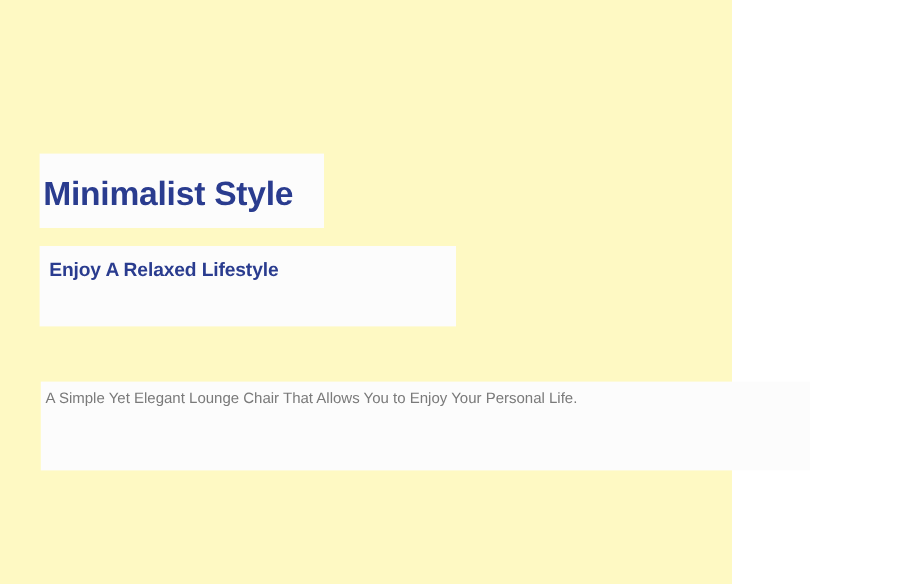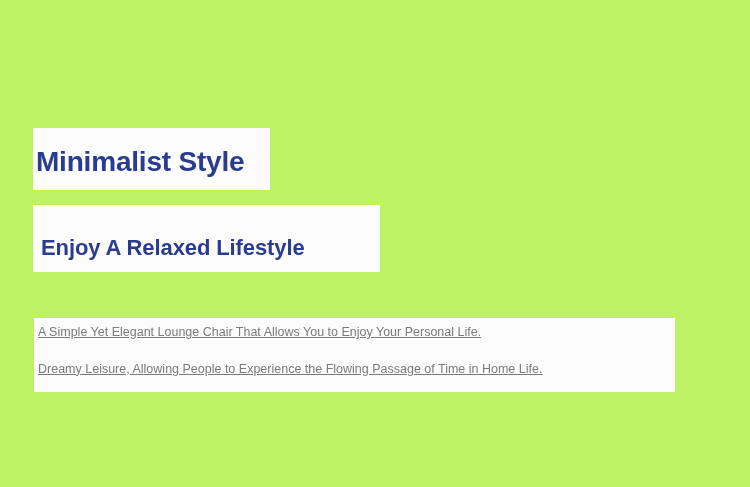--- a/index.html
+++ b/index.html
@@ -11,23 +11,23 @@
   body {
     width: 750px;
     height: 487px;
     background: #ffffff;
     font-family: "Liberation Sans", sans-serif;
     overflow: hidden;
   }
 
   #page {
     position: relative;
-    width: 750px;
+    width: 610px;
     height: 487px;
-    background: #bef264;
+    background: #fef9c3;
   }
 
   
   .panel {
     position: absolute;
     background: #fcfcfc;
     z-index: 0;
   }
 
   #panel-title {
@@ -62,24 +62,24 @@
     font-weight: bold;
     line-height: 34px;
     letter-spacing: -0.2px;
     color: #2a3c8f;
     white-space: nowrap;
   }
 
   .hero-subtitle {
     position: absolute;
     left: 41px;
-    top: 234px;
+    top: 212px;
     margin: 0;
     z-index: 2;
-    font-size: 22px;
+    font-size: 16px;
     font-weight: bold;
     line-height: 28px;
     letter-spacing: -0.1px;
     color: #2a3c8f;
     white-space: nowrap;
   }
 
   #body-copy {
     position: absolute;
     left: 38px;
@@ -87,21 +87,20 @@
     width: 625px;
     z-index: 2;
   }
 
   #body-copy p {
     margin: 0;
     font-size: 12.5px;
     line-height: 15.5px;
     color: #7a7a7a;
     font-weight: normal;
-    text-decoration: underline;
   }
 
   #body-copy p + p {
     margin-top: 21px;
   }
 
   .para-wide {
     max-width: 600px;
   }
 </style>
@@ -113,16 +112,15 @@
   <div class="panel" id="panel-title"></div>
   <div class="panel" id="panel-subtitle"></div>
   <div class="panel" id="panel-body"></div>
 
   <h1 class="hero-title">Minimalist Style</h1>
 
   <h2 class="hero-subtitle">Enjoy A Relaxed Lifestyle</h2>
 
   <div id="body-copy">
     <p class="para-narrow">A Simple Yet Elegant Lounge Chair That Allows You to Enjoy Your Personal Life.</p>
-    <p class="para-narrow">Dreamy Leisure, Allowing People to Experience the Flowing Passage of Time in Home Life.</p>
   </div>
 
 </div>
 
 </body></html>

